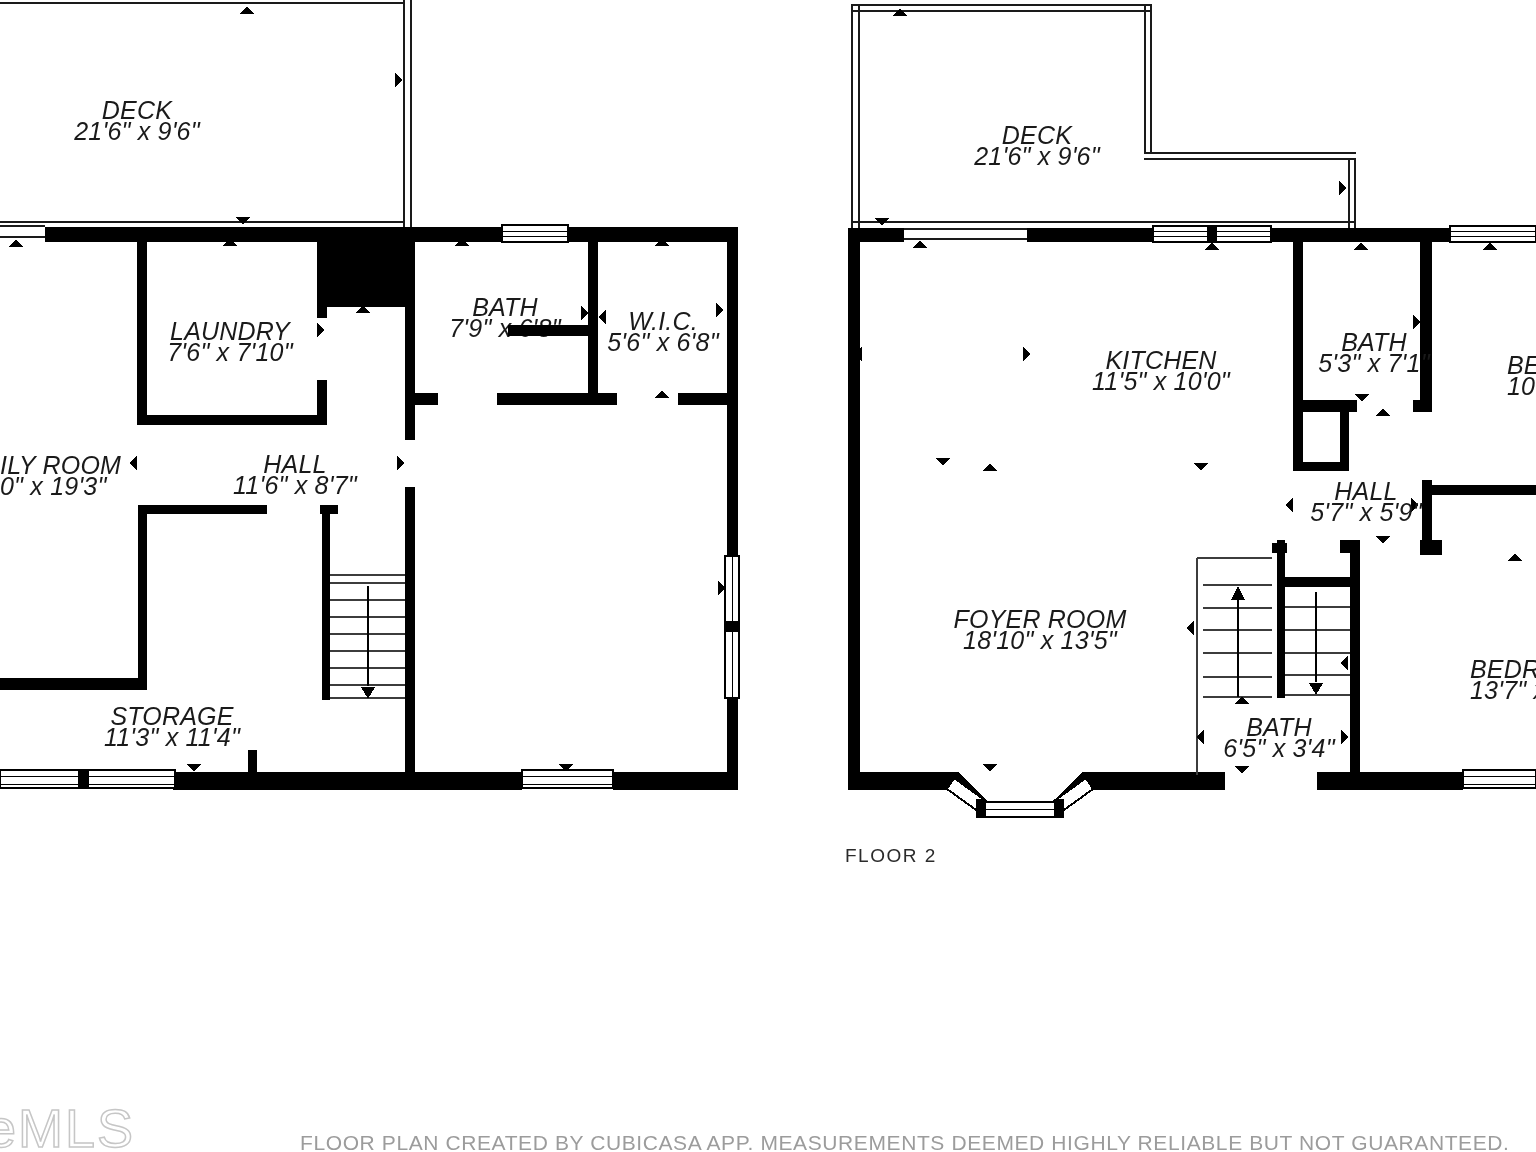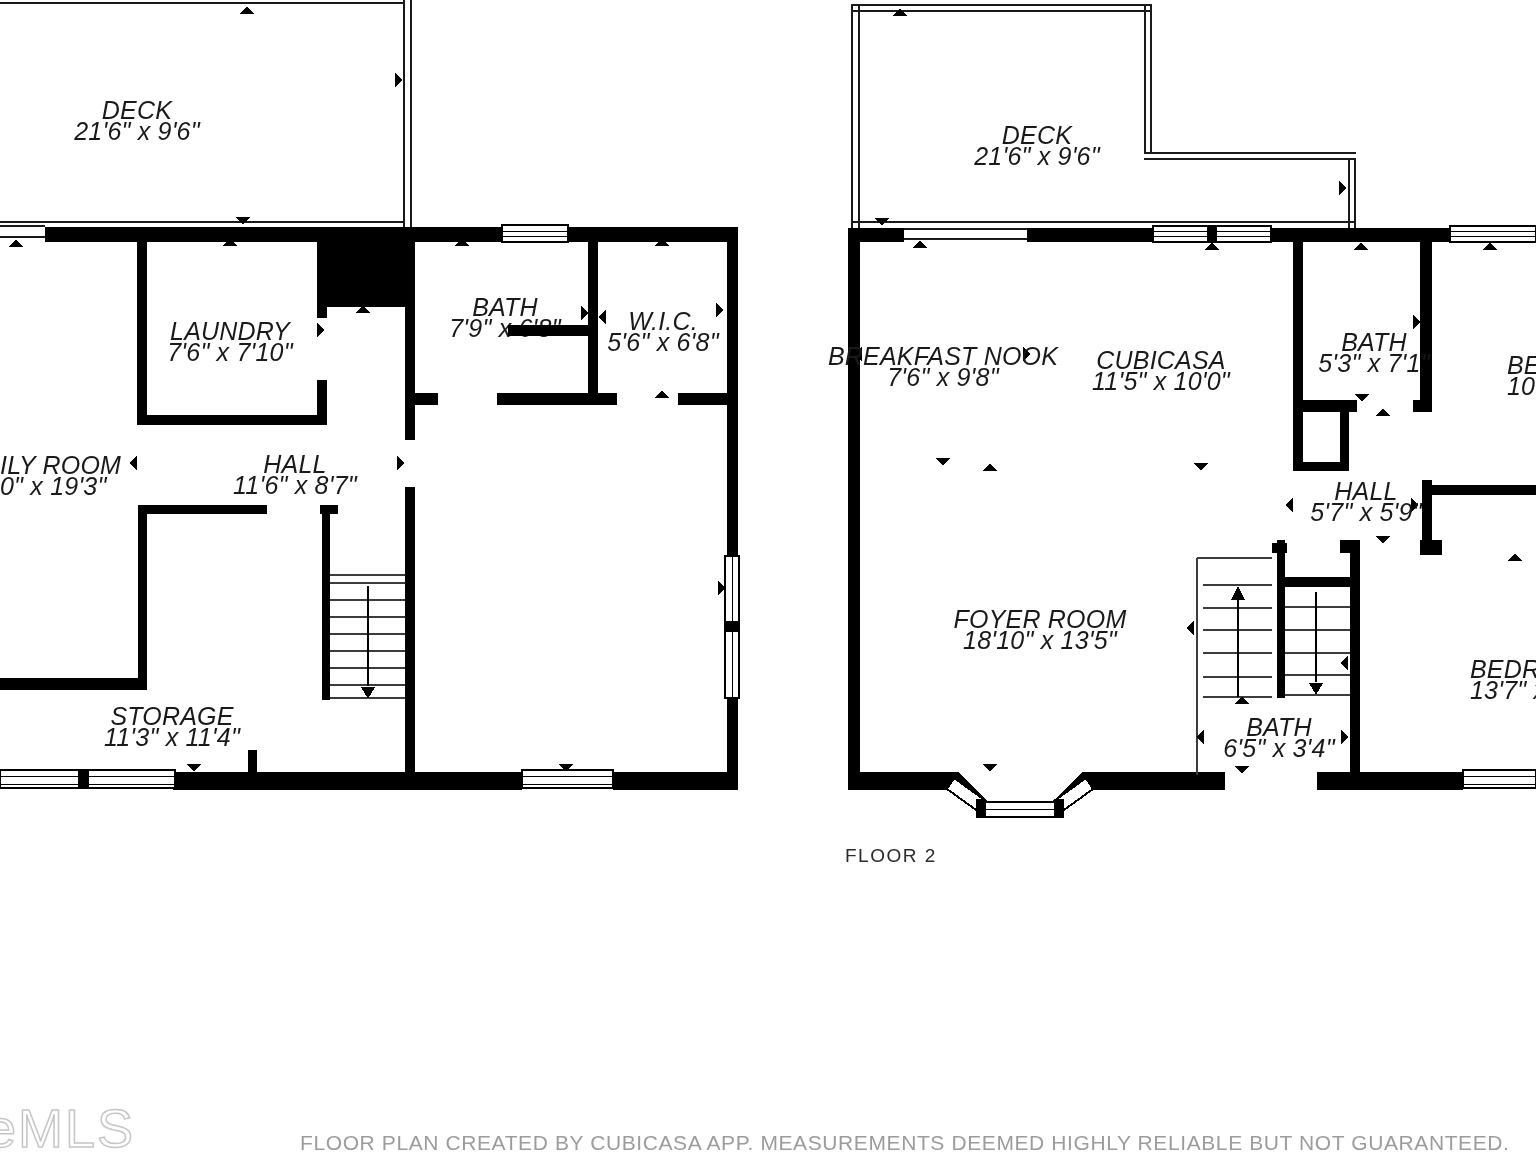--- a/index.html
+++ b/index.html
@@ -261,26 +261,22 @@
       <div>11'6" x 8'7"</div>
     </div>
   <div class="room-label" style="left:172px;top:706px">
       <div>STORAGE</div>
       <div>11'3" x 11'4"</div>
     </div>
   <div class="room-label" style="left:1037px;top:125px">
       <div>DECK</div>
       <div>21'6" x 9'6"</div>
     </div>
-  <div class="room-label" style="left:943px;top:346px">
-      <div>BREAKFAST NOOK</div>
-      <div>7'6" x 9'8"</div>
-    </div>
   <div class="room-label" style="left:1161px;top:350px">
-      <div>CUBICASA</div>
+      <div>KITCHEN</div>
       <div>11'5" x 10'0"</div>
     </div>
   <div class="room-label" style="left:1374px;top:332px">
       <div>BATH</div>
       <div>5'3" x 7'1"</div>
     </div>
   <div class="room-label frag" style="left:1507px;top:355px">
       <div>BED</div>
       <div>10'6</div>
     </div>

